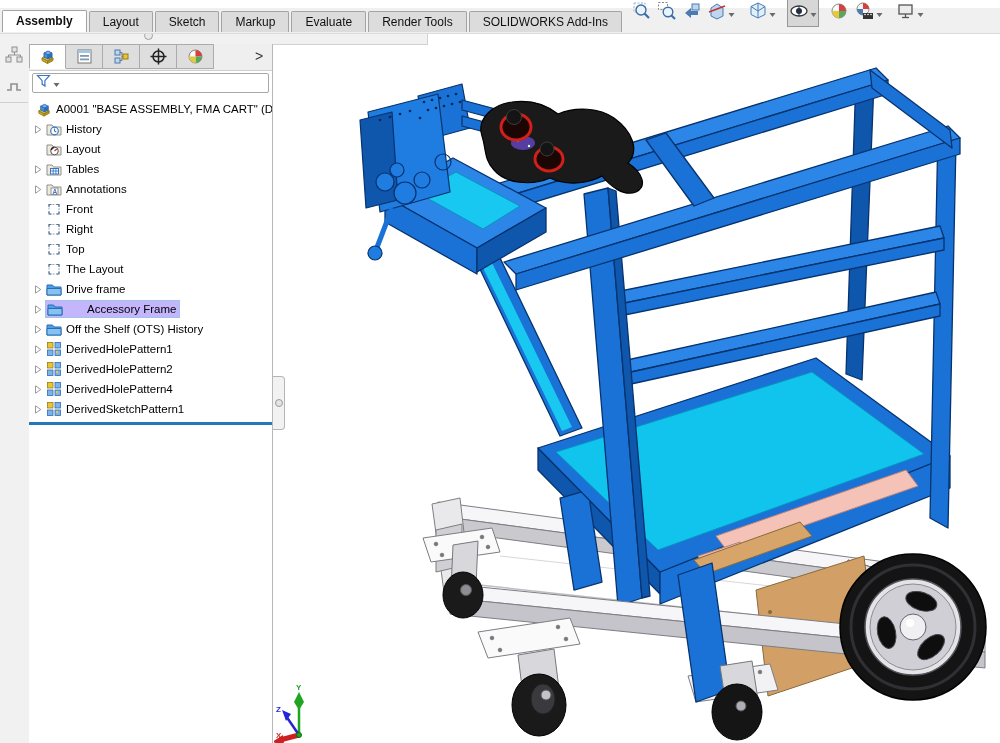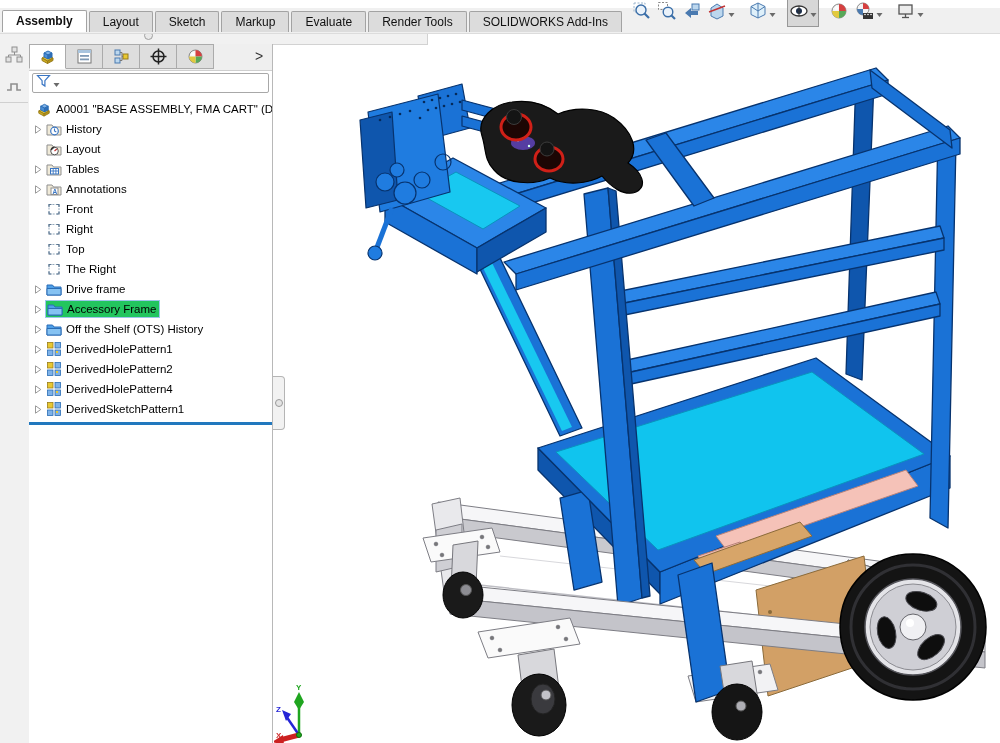--- a/index.html
+++ b/index.html
@@ -46,22 +46,22 @@
   .fm-chevron{margin-left:auto;width:26px;text-align:center;line-height:25px;
     color:#333;font-size:14px;cursor:default;}
   #fm-filter{height:24px;padding:2px 3px;box-sizing:border-box;}
   .filter-box{height:18px;border:1px solid #a8a8a8;border-radius:2px;background:#fff;
     display:flex;align-items:center;padding-left:3px;gap:2px;}
   #fm-tree{position:relative;padding-top:4px;font-size:11.5px;color:#000;
     overflow:hidden;white-space:nowrap;}
   .trow{height:20px;display:flex;align-items:center;cursor:default;}
   .arrow{width:12px;margin-left:5px;flex:none;display:flex;align-items:center;}
   .ticon{width:16px;height:16px;margin-right:4px;flex:none;display:flex;}
-  .hl{display:flex;align-items:center;background:#22c55e;border:1px solid #9cc5ea;
-    padding:0 3px 0 1px;margin-left:-1px;}
+  .hl{display:flex;align-items:center;background:#c4b5fd;border:1px solid #9cc5ea;
+    padding:0 3px 0 1px;margin-left:-1px;gap:20px;}
   #rollback{height:3px;background:#2178be;margin:3px 0 0 0;}
   
   #splitter{position:absolute;left:273px;top:376px;width:11px;height:52px;
     background:#f2f2f2;border:1px solid #b5b5b5;border-left:none;
     border-radius:0 4px 4px 0;z-index:6;}
   #splitter .knob{position:absolute;left:2px;top:22px;width:6px;height:6px;
     border:1px solid #9a9a9a;border-radius:50%;background:#e4e4e4;}
   
   #viewport{position:absolute;left:274px;top:25px;width:726px;height:718px;
     background:#ffffff;z-index:1;overflow:hidden;}
@@ -345,21 +345,21 @@
         <span class="tlabel">Top</span>
       </div>
       <div class="trow">
         <span class="arrow"></span>
         <span class="ticon">
           <svg width="16" height="16" viewBox="0 0 16 16">
             <rect x="3" y="3.5" width="10" height="9.5" fill="none" stroke="#93a9bd" stroke-dasharray="2,1.4"></rect>
             <path d="M3,6 v-2.5 h2.5 M13,6 v-2.5 h-2.5 M3,10.5 v2.5 h2.5 M13,10.5 v2.5 h-2.5" fill="none" stroke="#5b7690" stroke-width="1.2"></path>
           </svg>
         </span>
-        <span class="tlabel">The Right</span>
+        <span class="tlabel">The Layout</span>
       </div>
       <div class="trow">
         <span class="arrow">
           <svg width="8" height="9" viewBox="0 0 8 9">
             <path d="M1.5,0.8 L6.8,4.5 L1.5,8.2 Z" fill="#fff" stroke="#9a9a9a"></path>
           </svg>
         </span>
         <span class="ticon">
           <svg width="16" height="16" viewBox="0 0 16 16">
             <path d="M1,4 h5.5 l1.5,2 H15 v8 H1 Z" fill="#4d9fe8" stroke="#2a6db5"></path>

